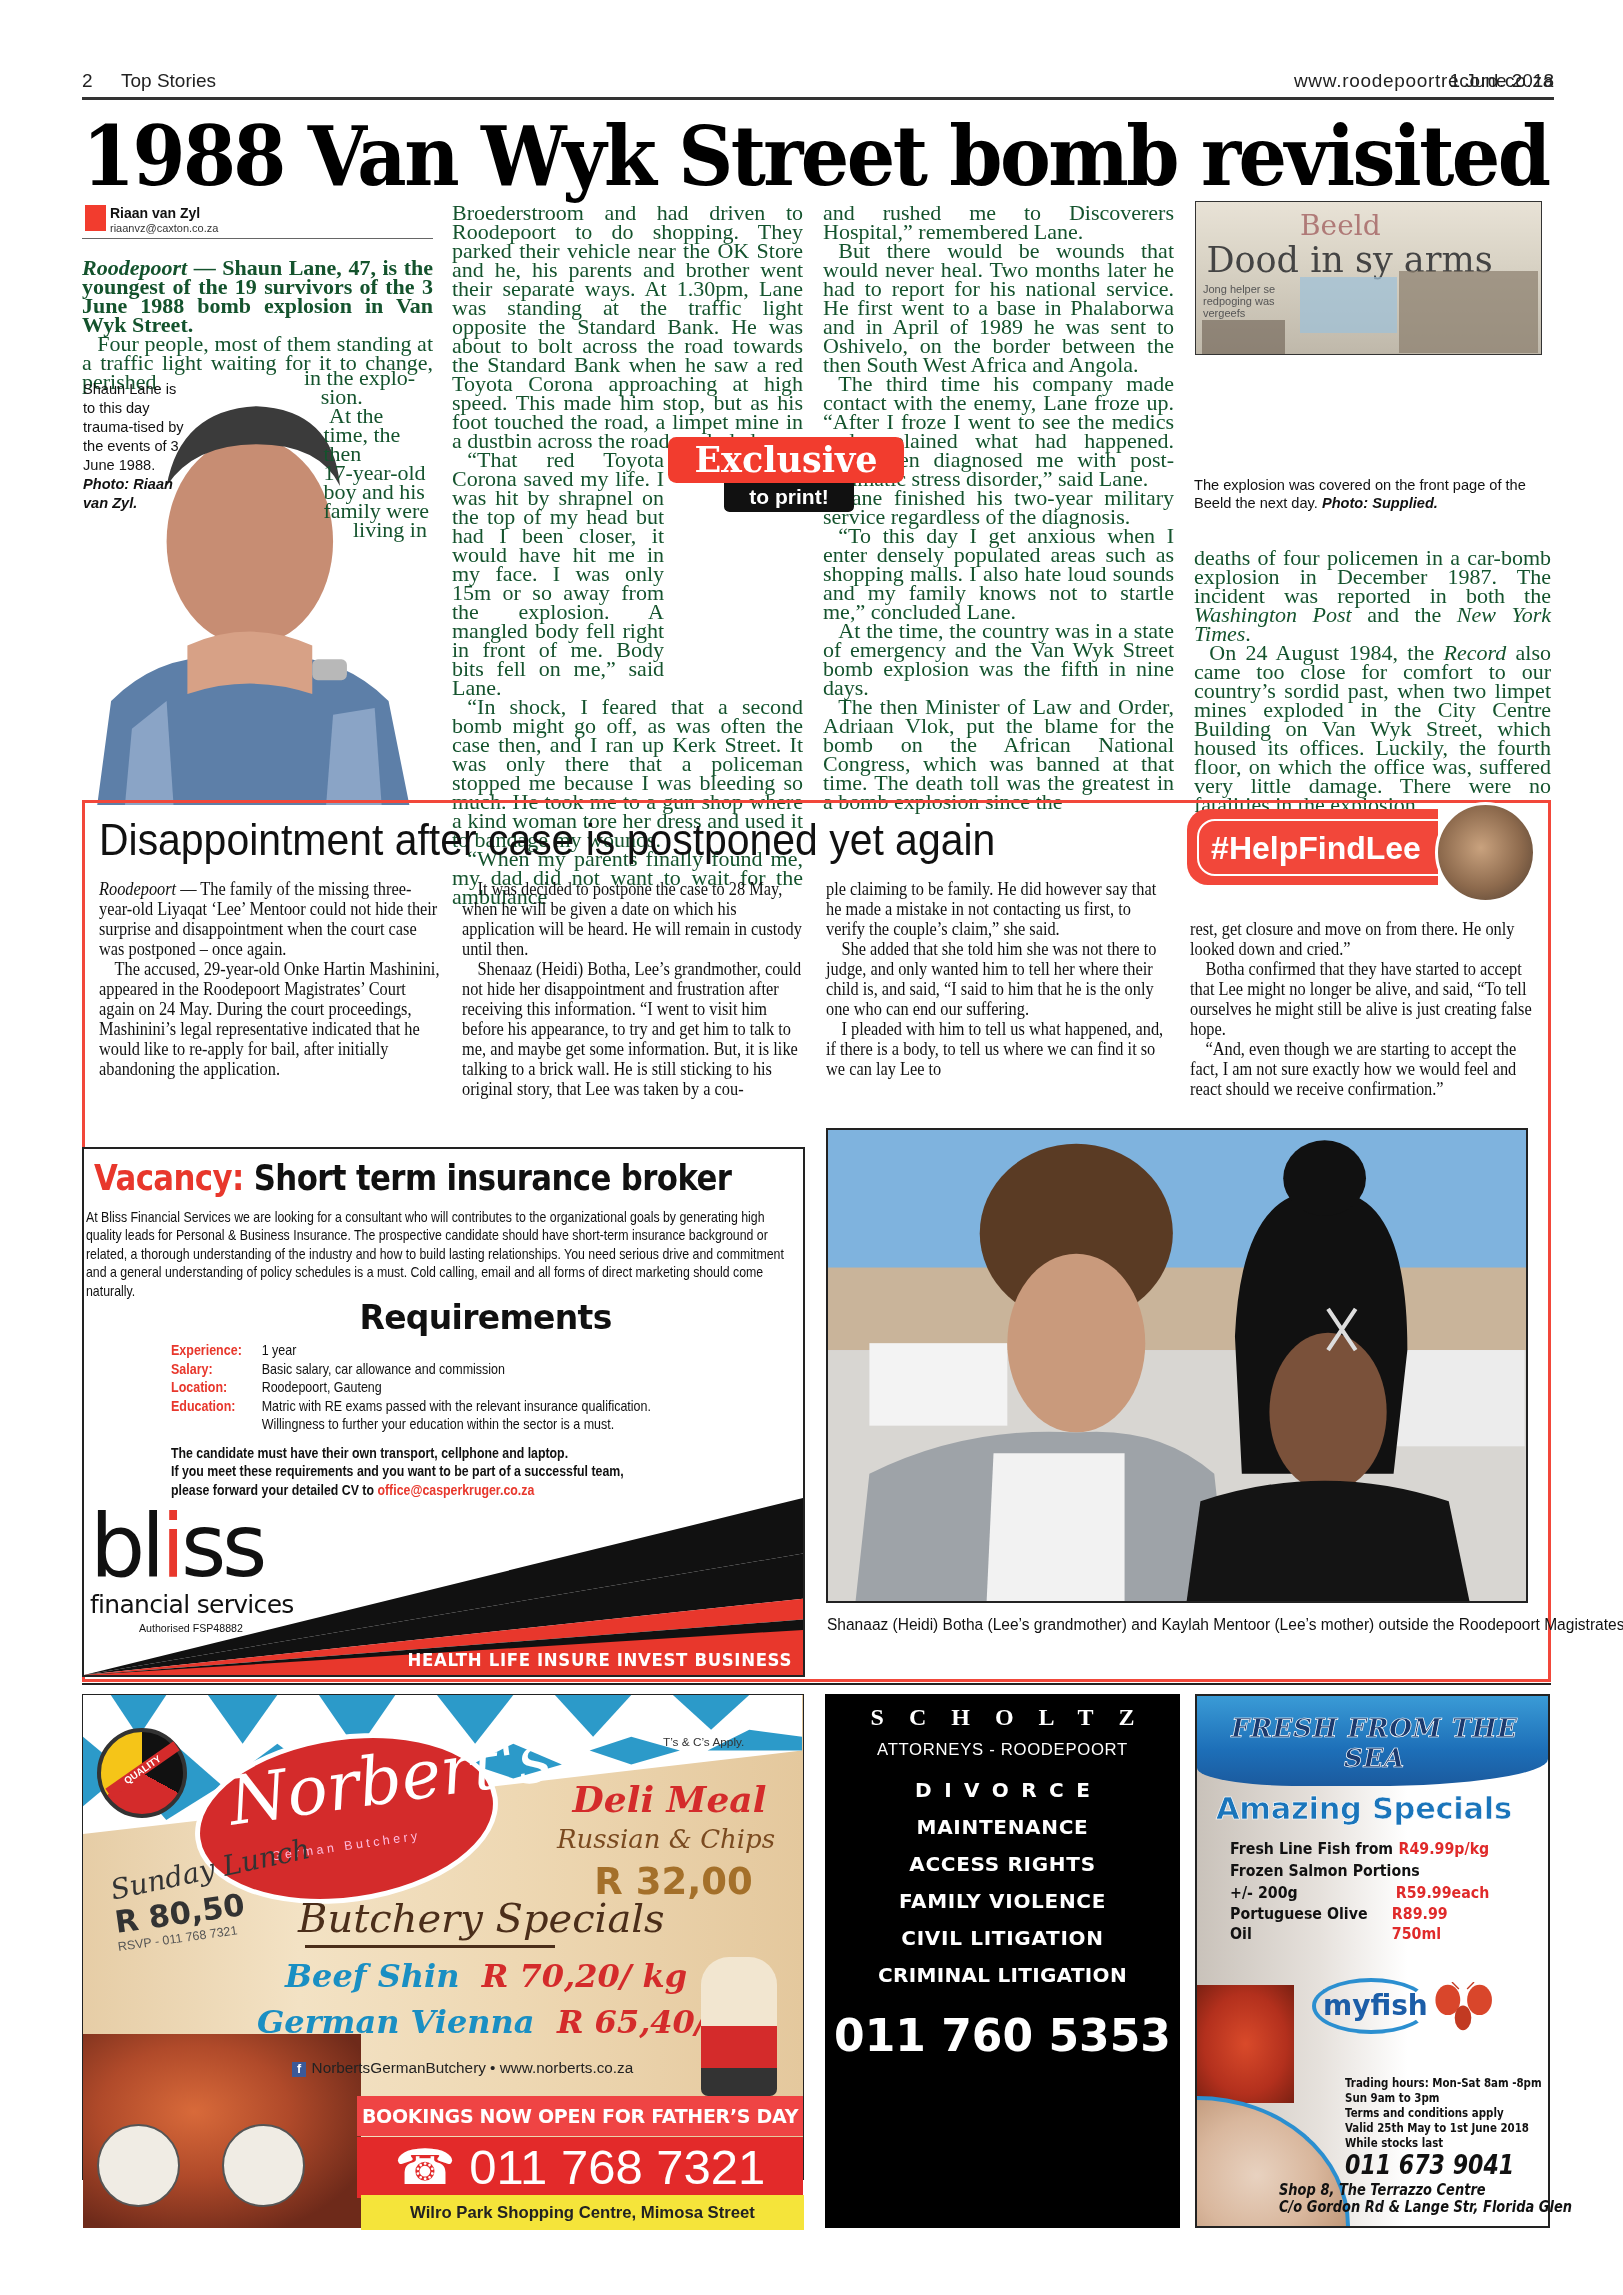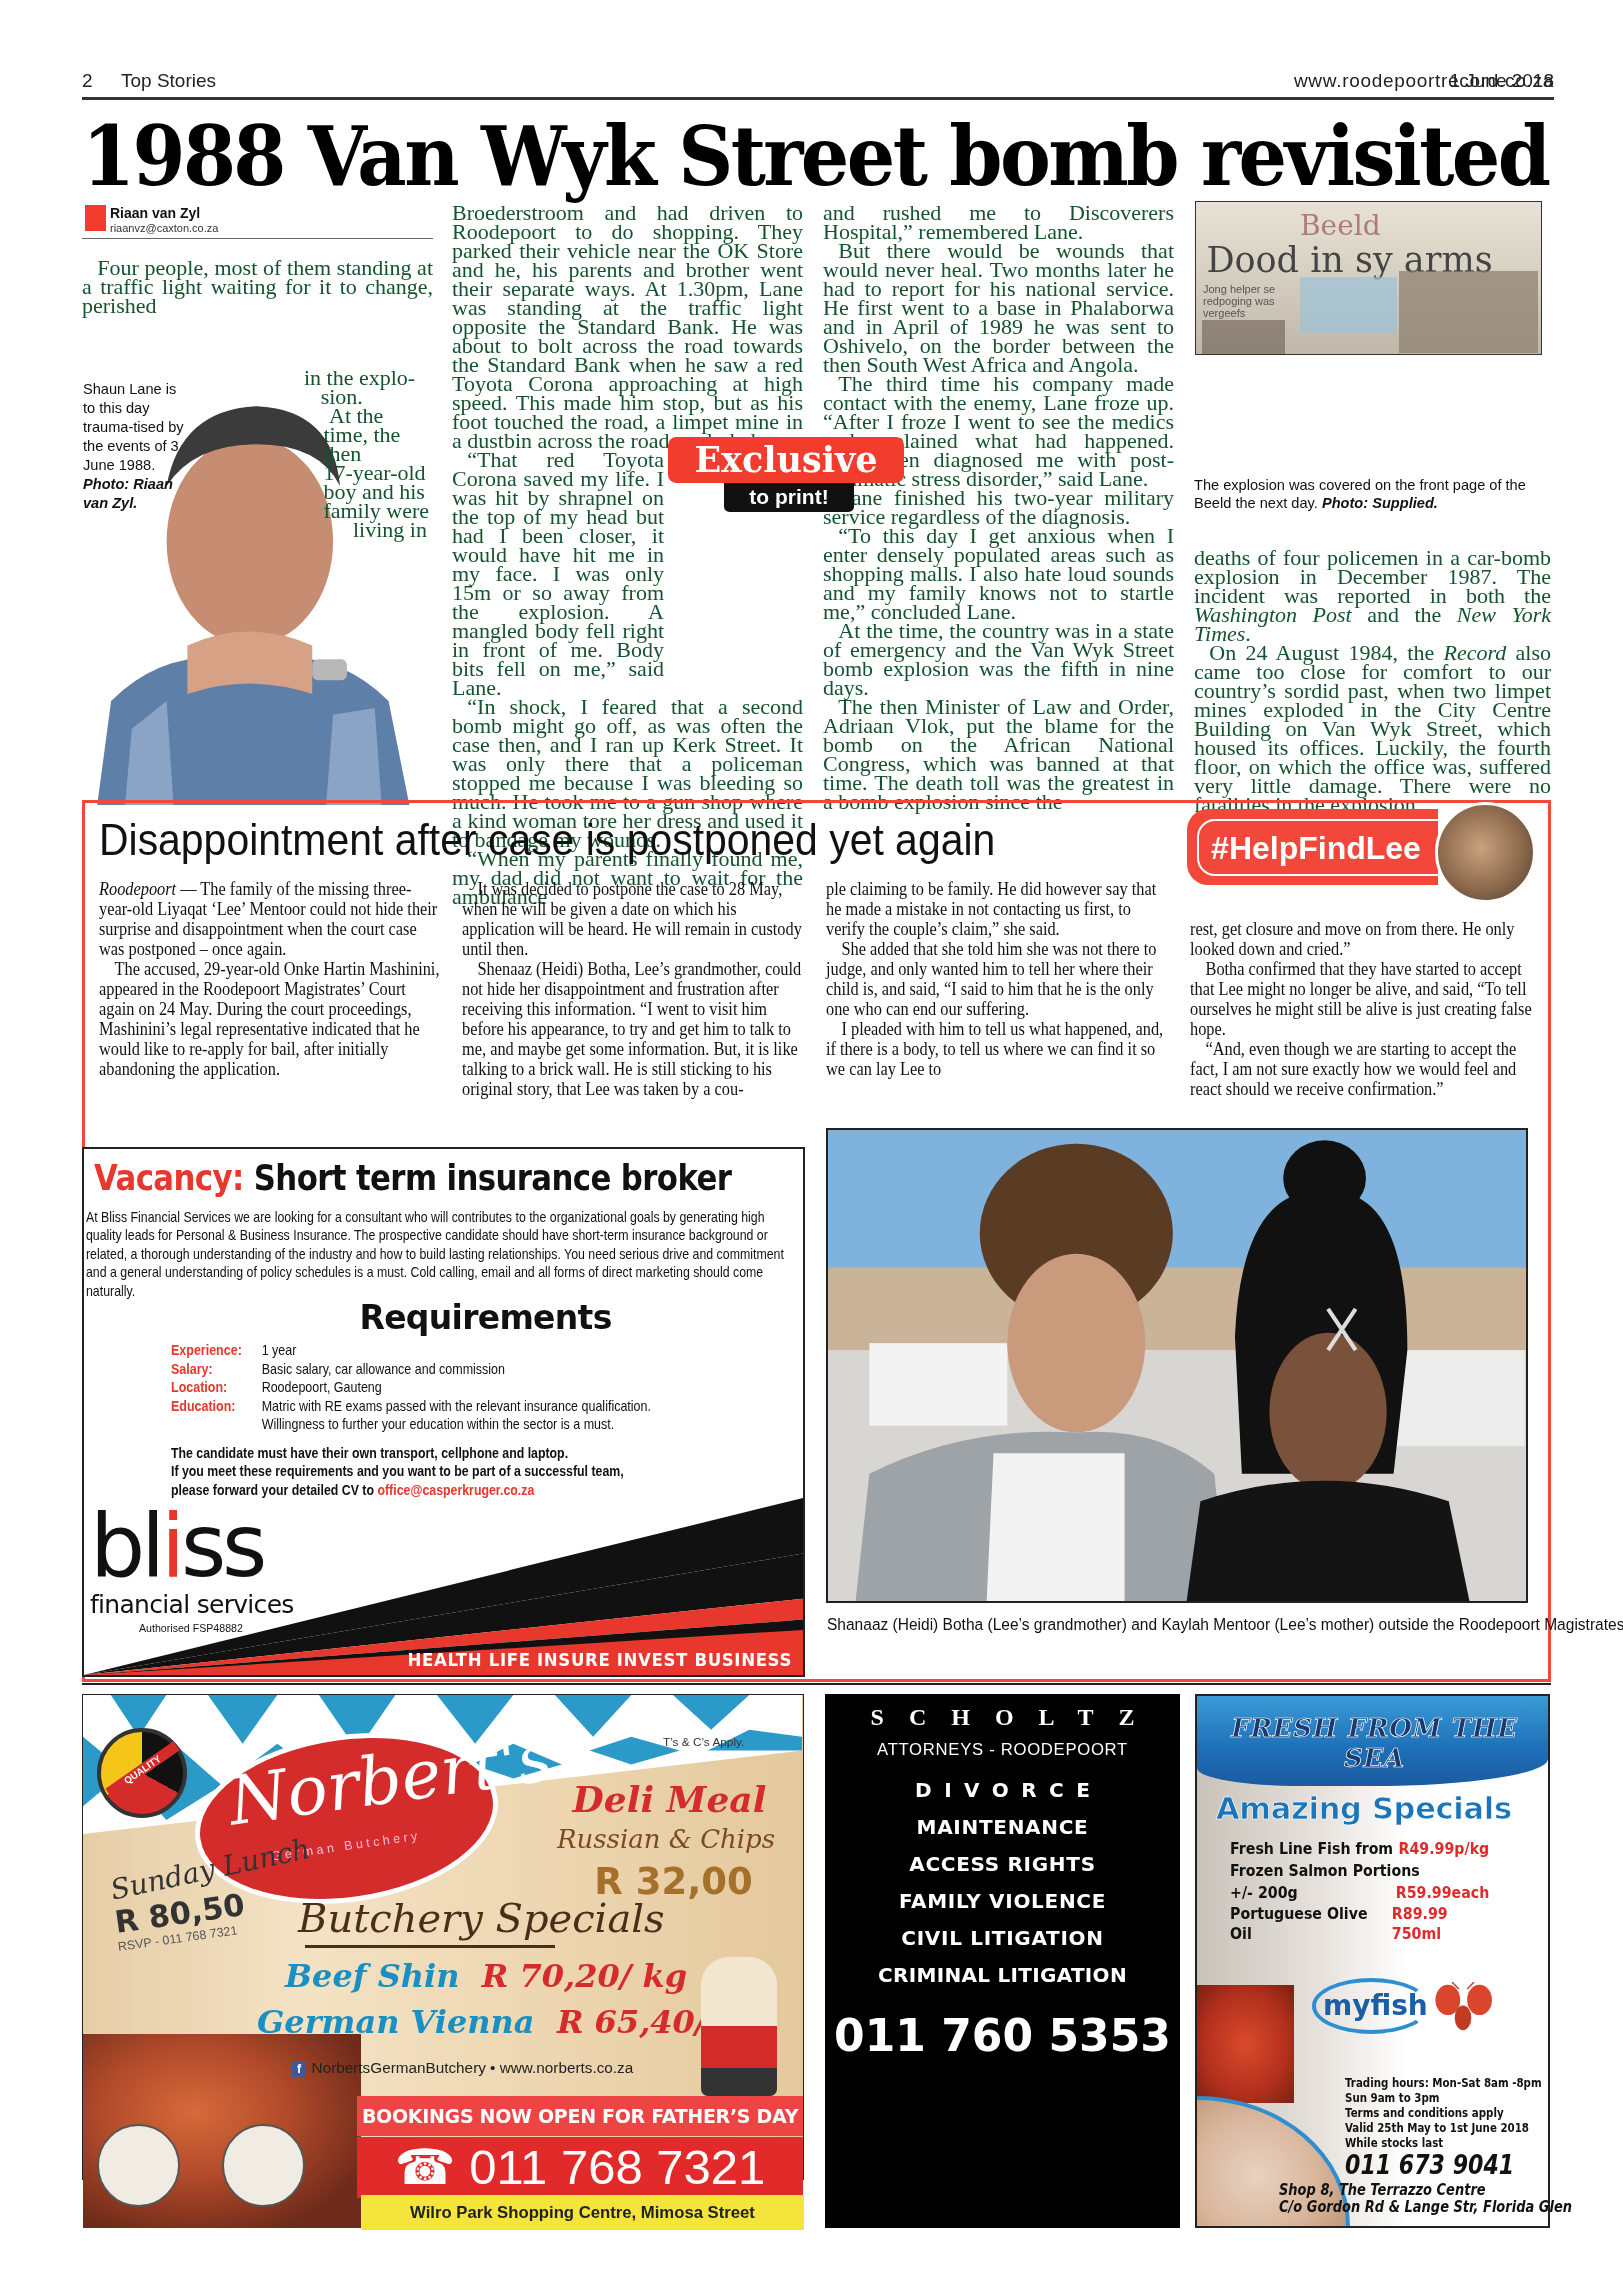--- a/index.html
+++ b/index.html
@@ -166,20 +166,21 @@
 <div class="abs pgrule"></div>
 
 <div class="abs headline">1988 Van Wyk Street bomb revisited</div>
 
 <div class="abs byline-sq"></div>
 <div class="abs byline-name">Riaan van Zyl</div>
 <div class="abs byline-mail">riaanvz@caxton.co.za</div>
 <div class="abs byline-rule"></div>
 
 <div class="abs body-text col1-top">
+  <p class="noind lead"><i>Roodepoort</i><span> — Shaun Lane, 47, is the youngest of the 19 survivors of the 3 June 1988 bomb explosion in Van Wyk Street.</span></p>
   <p>Four people, most of them standing at a traffic light waiting for it to change, perished</p>
 </div>
 
 <svg class="abs photo-shaun" viewBox="0 0 505 630">
   <ellipse cx="240" cy="250" rx="120" ry="150" fill="#c78d73"></ellipse>
   <path d="M120 170 Q140 60 250 55 Q360 60 370 170 Q340 110 250 110 Q160 110 120 170Z" fill="#3b3b3b"></path>
   <path d="M20 630 L40 480 Q120 400 240 420 Q360 400 440 480 L470 630Z" fill="#5d7fa8"></path>
   <path d="M60 630 L70 520 L120 480 L130 630Z" fill="#8aa4c6"></path>
   <path d="M350 630 L360 500 L420 490 L430 630Z" fill="#8aa4c6"></path>
   <path d="M150 400 Q240 360 330 400 L330 470 Q240 440 150 470Z" fill="#d7a186"></path>

